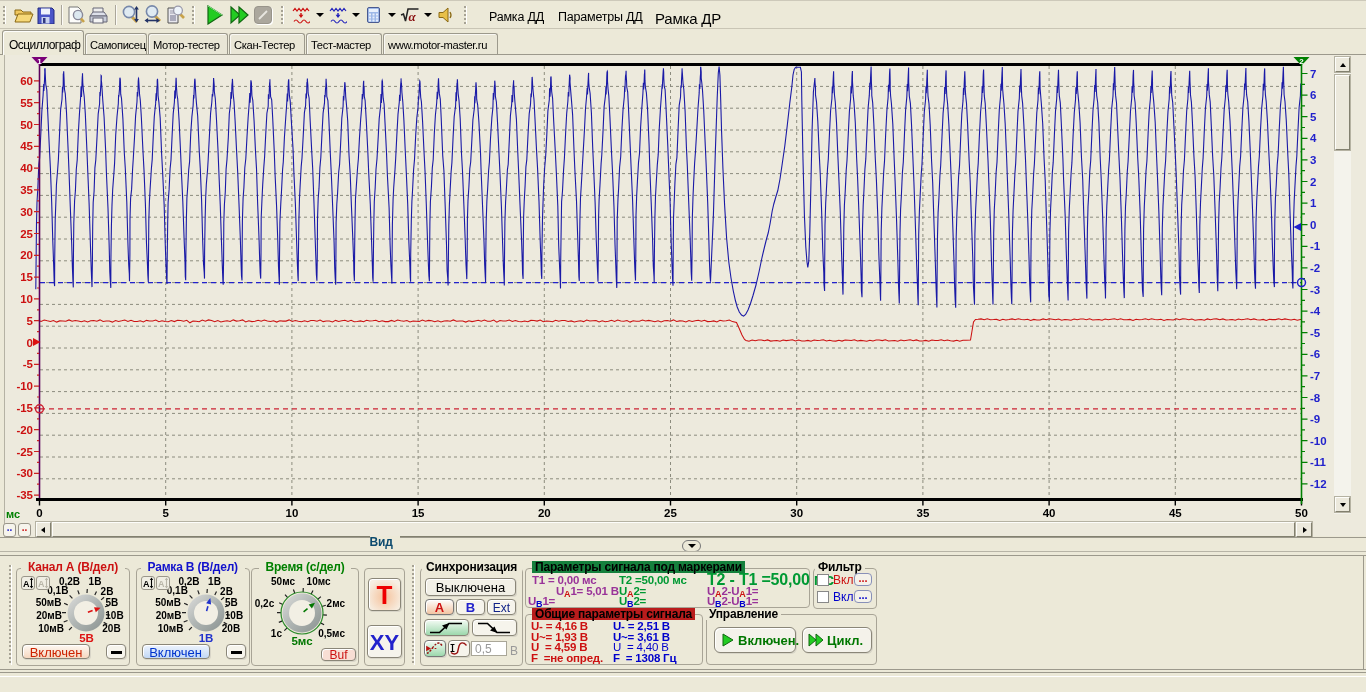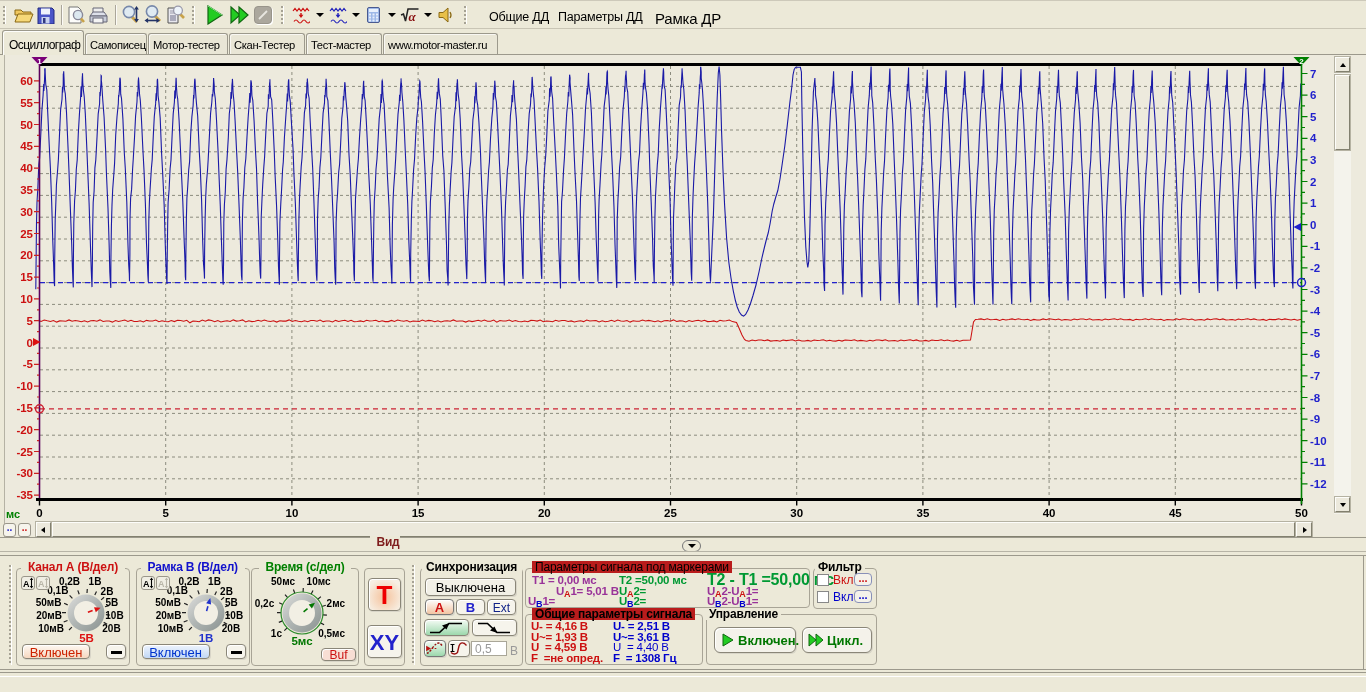--- a/index.html
+++ b/index.html
@@ -98,21 +98,21 @@
 <svg width="19" height="16" style="position:absolute;left:400px;top:7px" viewBox="0 0 19 16">
 <path d="M1 8l2.5-1 2 7L8 2h10.5" stroke="#222" stroke-width="1.5" fill="none"></path>
 <text x="8.5" y="14" font-family="Liberation Serif" font-size="13" font-weight="bold" fill="#8a1111" font-style="italic">α</text>
   </svg>
 <div style="position:absolute;left:424px;top:13px;width:0;height:0;border-left:4px solid transparent;border-right:4px solid transparent;border-top:4px solid #000"></div>
 <svg width="15" height="16" style="position:absolute;left:438px;top:7px" viewBox="0 0 15 16">
 <path d="M1 5.5h4l5-4.5v14l-5-4.5H1z" fill="#e8c048" stroke="#8a6914" stroke-width="1"></path>
 <path d="M12 5q2 3 0 6" stroke="#8a6914" stroke-width="1.3" fill="none"></path>
   </svg>
 <div style="position:absolute;left:464px;top:6px;width:3px;height:18px;background:repeating-linear-gradient(180deg,#a6a294 0 2px,rgba(0,0,0,0) 2px 4px);border-right:1px solid #fff"></div>
-<div style="position:absolute;left:489px;top:9.5px;font-size:12.5px;letter-spacing:-0.2px;color:#000">Общие ДД</div>
+<div style="position:absolute;left:489px;top:9.5px;font-size:12.5px;letter-spacing:-0.2px;color:#000">Рамка ДД</div>
 <div style="position:absolute;left:558px;top:9.5px;font-size:12.5px;letter-spacing:-0.2px;color:#000">Параметры ДД</div>
 <div style="position:absolute;left:655px;top:9.5px;font-size:15px;letter-spacing:-0.2px;color:#000">Рамка ДР</div>
 <div style="position:absolute;left:0;top:29px;width:1366px;height:26px;background:#ece9d8"></div>
 <div style="position:absolute;left:0;top:54px;width:1366px;height:1px;background:#9c998c"></div>
 <div style="position:absolute;left:2px;top:30px;width:82px;height:25px;background:#ece9d8;border:1px solid #9c998c;border-bottom:none;border-radius:3px 3px 0 0;box-shadow:inset 1px 1px 0 #fdfdfb;z-index:3"></div>
 <div style="position:absolute;left:9px;top:38px;font-size:12px;letter-spacing:-0.55px;color:#000;z-index:4">Осциллограф</div>
 <div style="position:absolute;left:85px;top:33px;width:62px;height:21px;background:#e9e6d6;border:1px solid #9c998c;border-bottom:none;border-radius:3px 3px 0 0;box-shadow:inset 1px 1px 0 #f8f7f2"></div>
 <div style="position:absolute;left:90px;top:39px;font-size:11.2px;letter-spacing:-0.35px;color:#000">Самописец</div>
 <div style="position:absolute;left:148px;top:33px;width:80px;height:21px;background:#e9e6d6;border:1px solid #9c998c;border-bottom:none;border-radius:3px 3px 0 0;box-shadow:inset 1px 1px 0 #f8f7f2"></div>
 <div style="position:absolute;left:153px;top:39px;font-size:11.2px;letter-spacing:-0.35px;color:#000">Мотор-тестер</div>
@@ -225,25 +225,25 @@
 <div style="position:absolute;left:0;top:672px;width:1366px;height:1px;background:#9c998c"></div>
 <div style="position:absolute;left:9px;top:565px;width:3px;height:100px;background:repeating-linear-gradient(180deg,#a6a294 0 2px,rgba(0,0,0,0) 2px 4px);border-right:1px solid #fff"></div>
 <div style="position:absolute;left:412px;top:565px;width:3px;height:100px;background:repeating-linear-gradient(180deg,#a6a294 0 2px,rgba(0,0,0,0) 2px 4px);border-right:1px solid #fff"></div>
 <div style="position:absolute;left:16px;top:567.5px;width:114px;height:98px;border:1px solid #a8a496;border-radius:4px"></div>
 <div style="position:absolute;left:21.0px;top:561.0px;width:104px;text-align:center;background:#ece9d8;font-size:12px;font-weight:bold;color:#cc1111;line-height:12px;white-space:nowrap;letter-spacing:-0.2px">Канал А (В/дел)</div>
 <div style="position:absolute;left:135.5px;top:567.5px;width:114.5px;height:98px;border:1px solid #a8a496;border-radius:4px"></div>
 <div style="position:absolute;left:140.75px;top:561.0px;width:104px;text-align:center;background:#ece9d8;font-size:12px;font-weight:bold;color:#1111cc;line-height:12px;white-space:nowrap;letter-spacing:-0.2px">Рамка В (В/дел)</div>
 <div style="position:absolute;left:251px;top:567.5px;width:108px;height:98px;border:1px solid #a8a496;border-radius:4px"></div>
 <div style="position:absolute;left:259.0px;top:561.0px;width:92px;text-align:center;background:#ece9d8;font-size:12px;font-weight:bold;color:#008000;line-height:12px;white-space:nowrap;letter-spacing:-0.2px">Время (с/дел)</div>
 <div style="position:absolute;left:364px;top:567.5px;width:41px;height:98px;border:1px solid #a8a496;border-radius:4px"></div>
-<div style="position:absolute;left:369.5px;top:536px;width:30px;text-align:right;background:#ece9d8;font-size:12px;font-weight:bold;color:#7f1d1d;line-height:12px;white-space:nowrap;letter-spacing:-0.2px">Вид</div>
+<div style="position:absolute;left:369.5px;top:536px;width:30px;text-align:left;background:#ece9d8;font-size:12px;font-weight:bold;color:#0c4a6e;line-height:12px;white-space:nowrap;letter-spacing:-0.2px">Вид</div>
 <div style="position:absolute;left:420px;top:567.5px;width:103px;height:98px;border:1px solid #a8a496;border-radius:4px"></div>
 <div style="position:absolute;left:421.5px;top:561.0px;width:100px;text-align:center;background:#ece9d8;font-size:12px;font-weight:bold;color:#000;line-height:12px;white-space:nowrap;letter-spacing:-0.2px">Синхронизация</div>
 <div style="position:absolute;left:525px;top:567.5px;width:285px;height:40px;border:1px solid #a8a496;border-radius:4px"></div>
-<div style="position:absolute;left:532px;top:561.0px;background:#b91c1c;font-size:12px;font-weight:normal;color:#000;line-height:12px;white-space:nowrap;letter-spacing:-0.2px;padding:0 3px">Параметры сигнала под маркерами</div>
+<div style="position:absolute;left:532px;top:561.0px;background:#15803d;font-size:12px;font-weight:bold;color:#000;line-height:12px;white-space:nowrap;letter-spacing:-0.2px;padding:0 3px">Параметры сигнала под маркерами</div>
 <div style="position:absolute;left:813px;top:567.5px;width:64px;height:41px;border:1px solid #a8a496;border-radius:4px"></div>
 <div style="position:absolute;left:815px;top:561.0px;background:#ece9d8;font-size:12px;font-weight:bold;color:#000;line-height:12px;white-space:nowrap;letter-spacing:-0.2px;padding:0 3px">Фильтр</div>
 <div style="position:absolute;left:525px;top:614px;width:178px;height:51px;border:1px solid #a8a496;border-radius:4px"></div>
 <div style="position:absolute;left:532px;top:607.5px;background:#b91c1c;font-size:12px;font-weight:bold;color:#000;line-height:12px;white-space:nowrap;letter-spacing:-0.2px;padding:0 3px">Общие параметры сигнала</div>
 <div style="position:absolute;left:706px;top:614px;width:171px;height:51px;border:1px solid #a8a496;border-radius:4px"></div>
 <div style="position:absolute;left:706px;top:607.5px;background:#ece9d8;font-size:12px;font-weight:bold;color:#000;line-height:12px;white-space:nowrap;letter-spacing:-0.2px;padding:0 3px">Управление</div>
 <svg width="60" height="60" style="position:absolute;left:56px;top:583px" viewBox="0 0 60 60">
     <defs>
       <linearGradient id="kg86" x1="0" y1="0" x2="1" y2="1">
         <stop offset="0" stop-color="#dededc"></stop>

